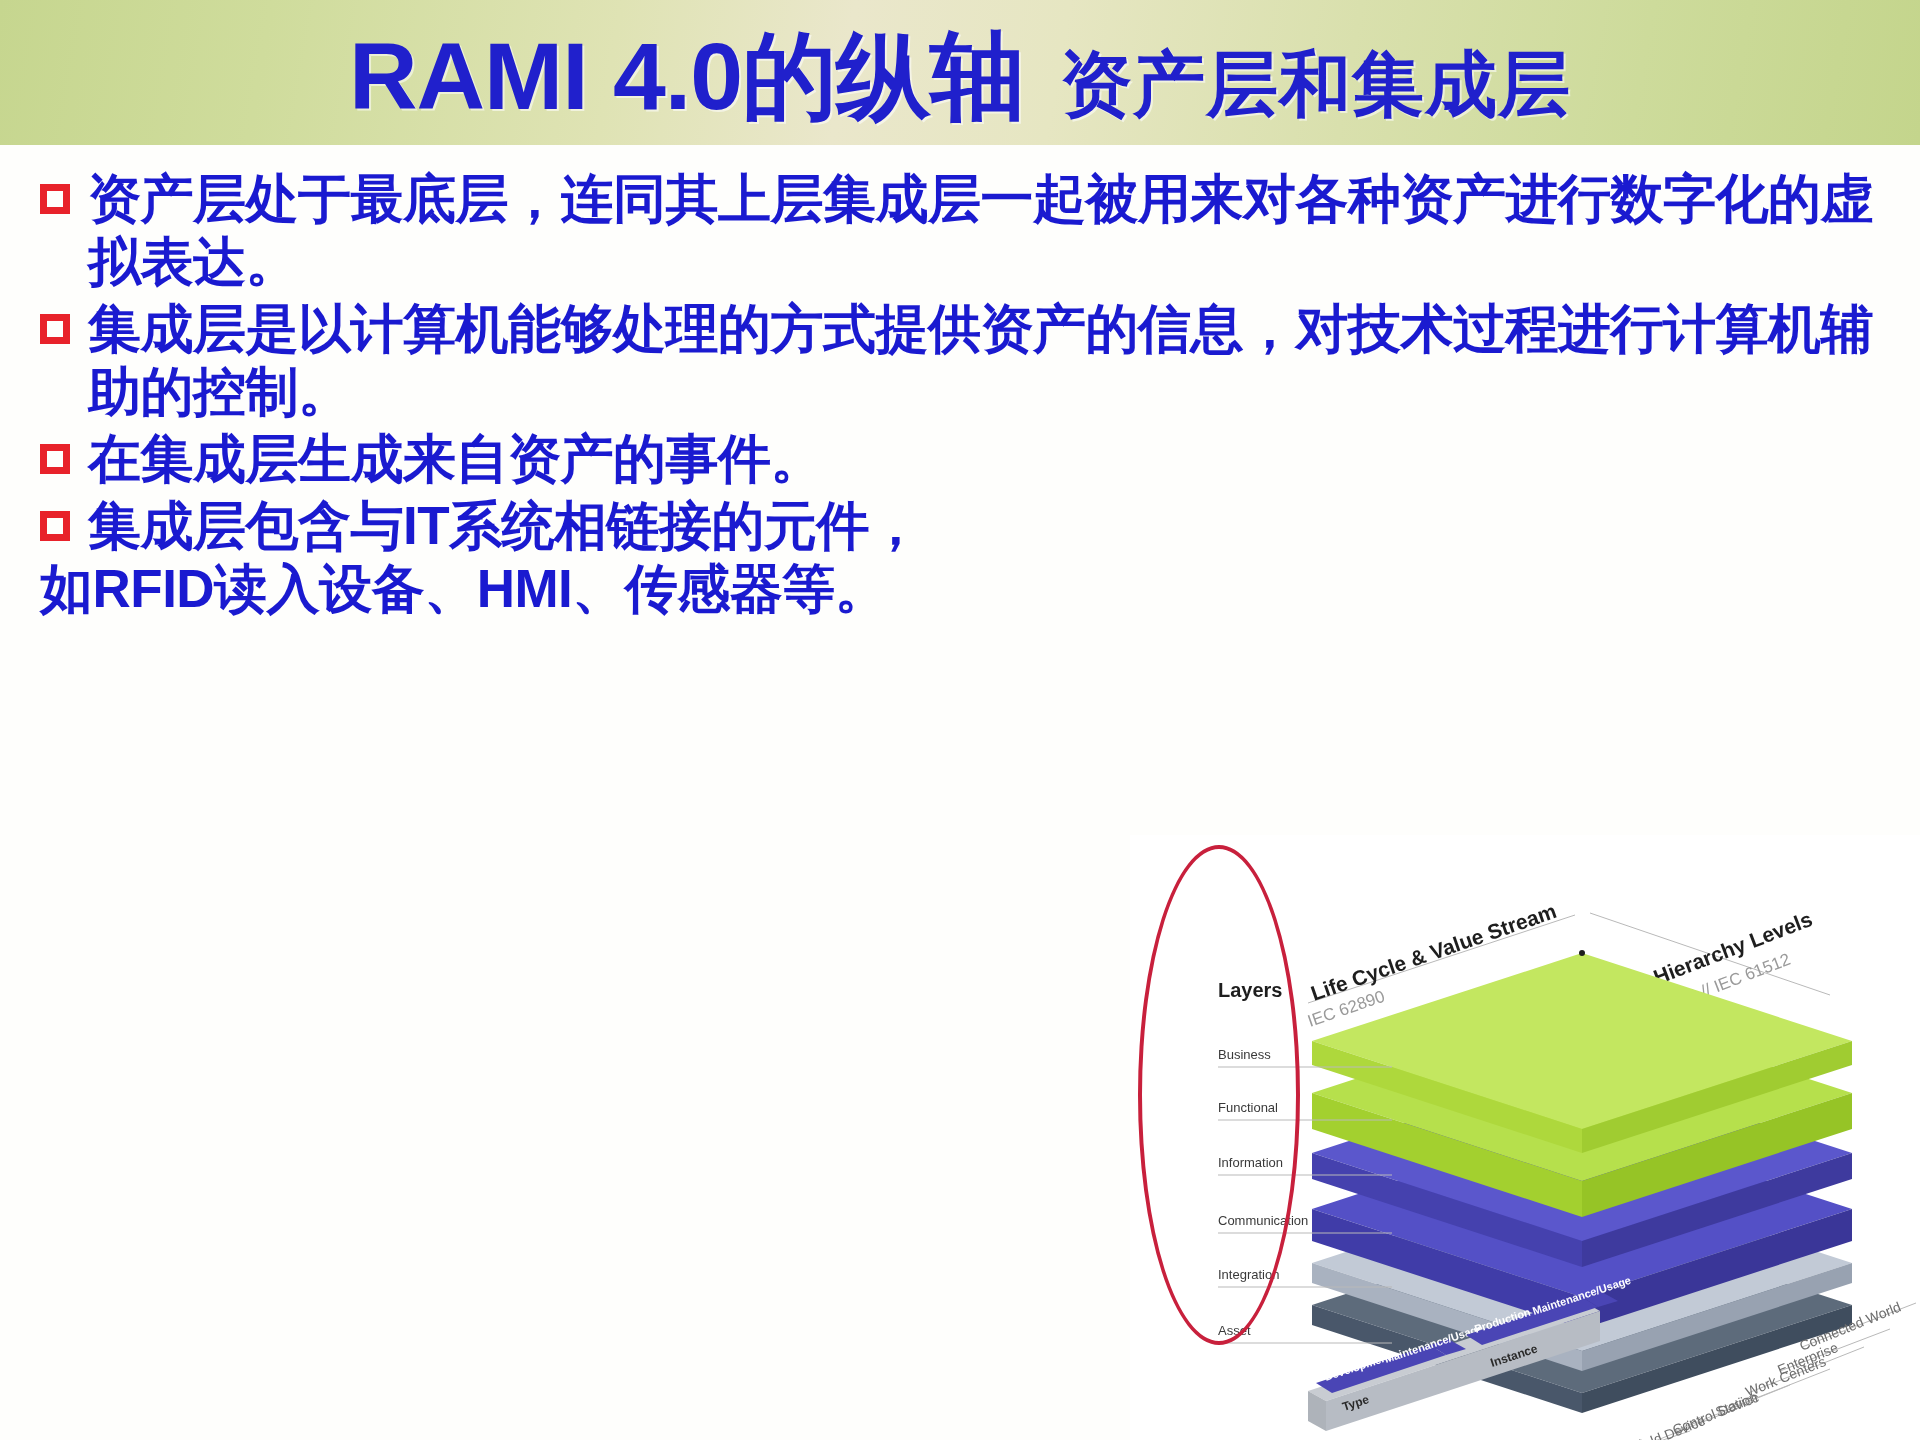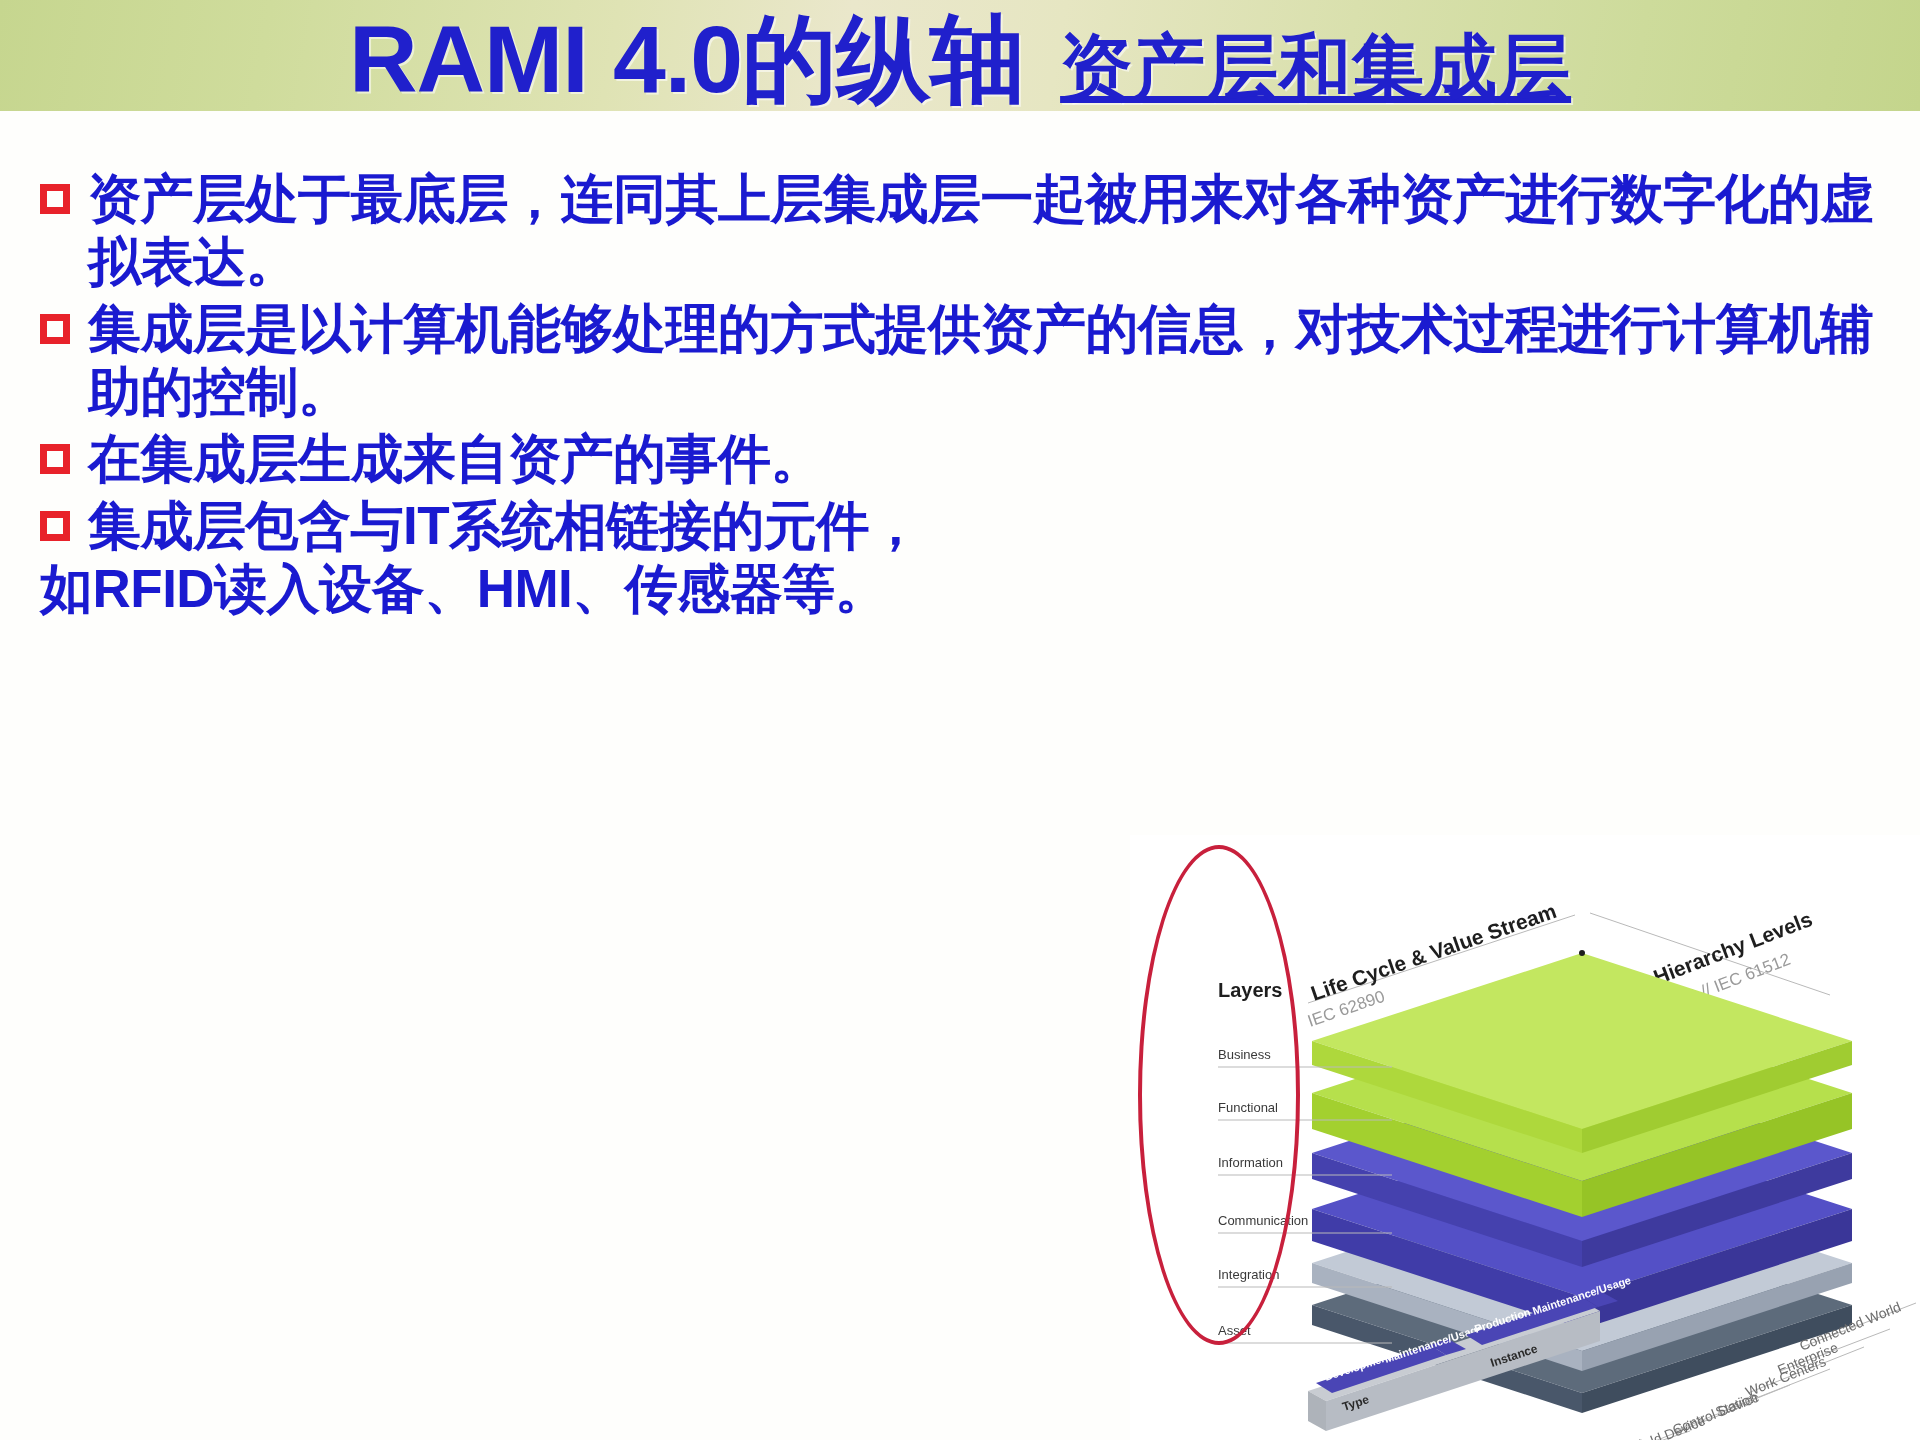--- a/index.html
+++ b/index.html
@@ -22,21 +22,21 @@
     background: #fefefc;
     overflow: hidden;
   }
 
   
   .header-band {
     position: absolute;
     left: 0;
     top: 0;
     width: 1920px;
-    height: 111px;
+    height: 145px;
     background: linear-gradient(100deg,
         #c6d68f 0%,
         #cfdc9c 14%,
         #dfe3b4 32%,
         #eae7cb 44%,
         #e6e6c2 55%,
         #d9e0ad 70%,
         #cddb9b 85%,
         #c4d58c 100%);
     display: flex;
@@ -63,21 +63,20 @@
   }
 
   .title-sub {
     font-size: 72px;
     font-weight: bold;
     color: #2020cc;
     line-height: 1;
     margin-left: 36px;
     letter-spacing: 1px;
     text-shadow: 2px 2px 0 rgba(255,255,255,0.55);
-    text-decoration: underline;
   }
 
   
   .body-area {
     position: absolute;
     left: 0;
     top: 155px;
     width: 1656px;
     height: 1285px;
   }

